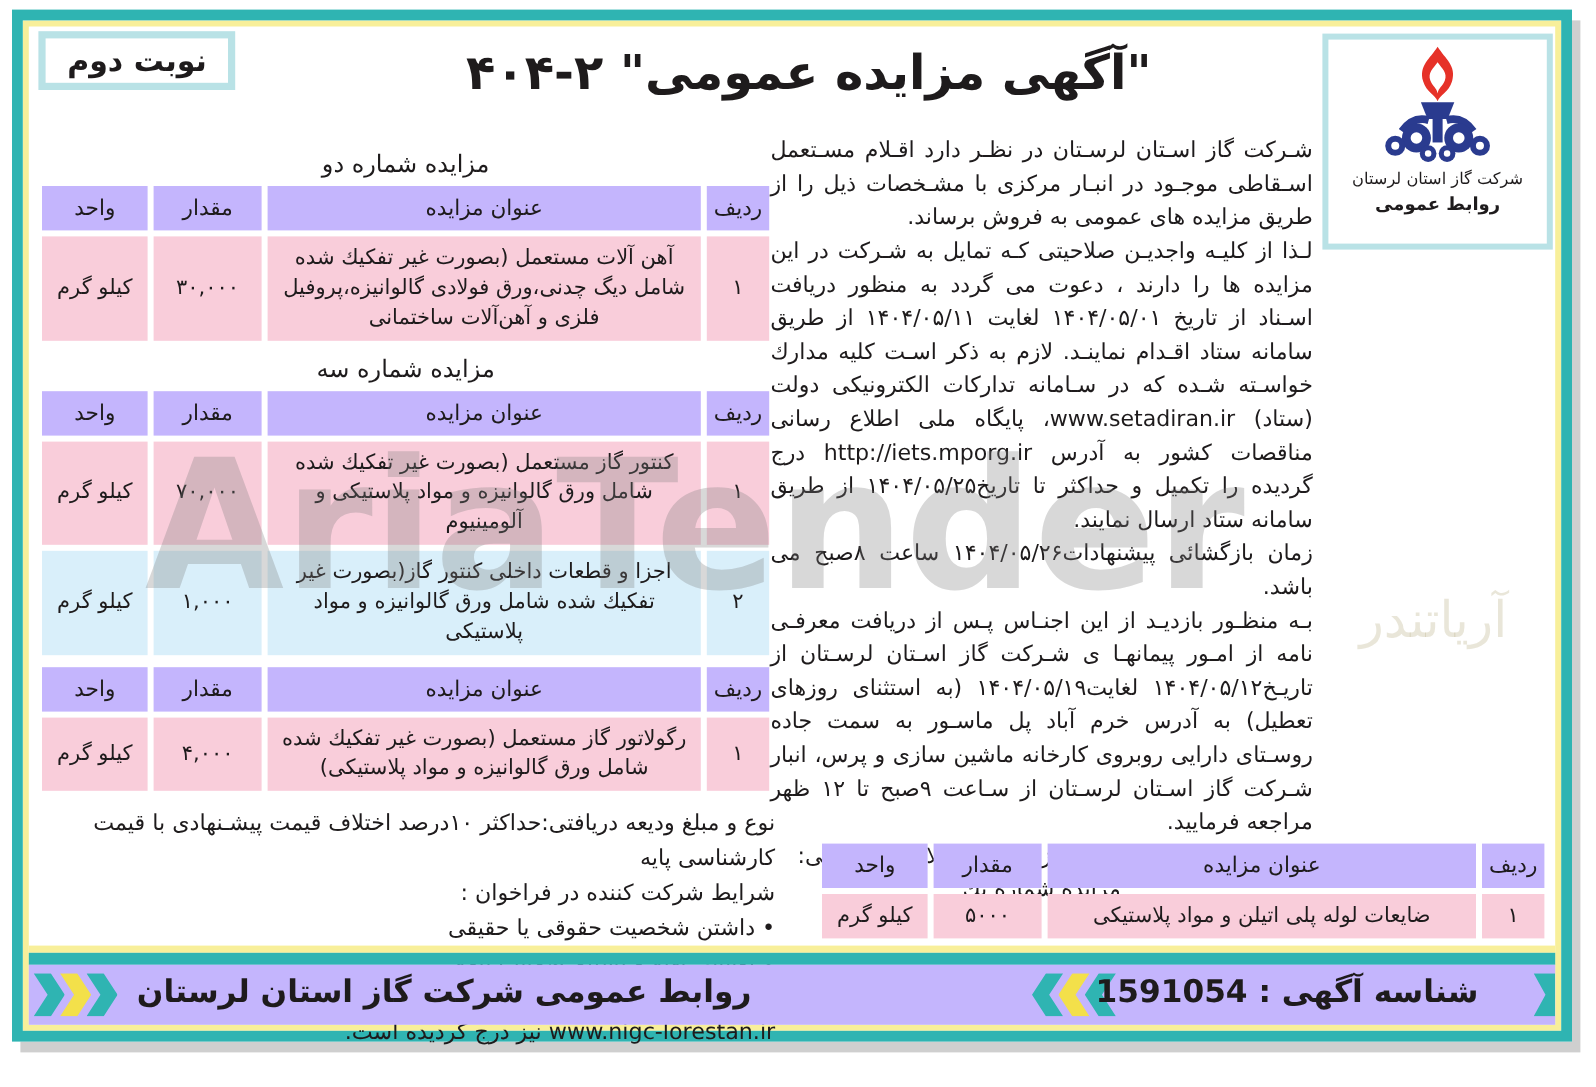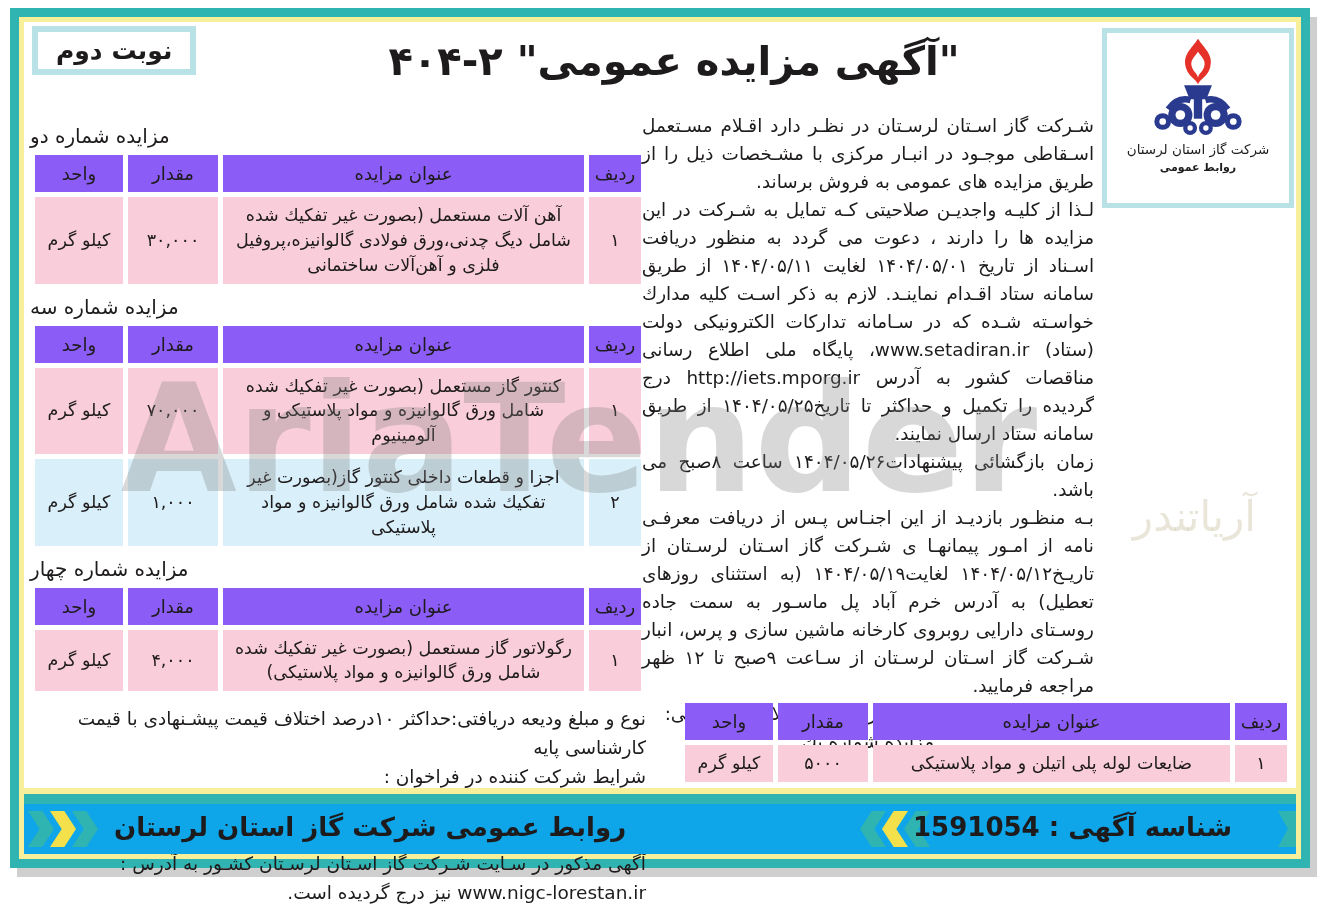--- a/index.html
+++ b/index.html
@@ -15,48 +15,48 @@
 
   
   .main-title{position:absolute;top:16px;left:300px;width:700px;text-align:center;
     font-size:40px;font-weight:bold;letter-spacing:-1px;z-index:2;}
 
   
   .logo-frame{position:absolute;top:6px;right:2px;width:182px;height:170px;border:5px solid #b9e2e6;
     background:#fff;text-align:center;z-index:2;}
   .logo-frame svg{display:block;margin:4px auto 0;}
   .logo-company{font-size:13.5px;font-weight:normal;line-height:1.2;}
-  .logo-dept{font-size:11px;font-weight:bold;margin-top:4px;}
+  .logo-dept{font-size:15px;font-weight:bold;margin-top:4px;}
 
   
   .text-col{position:absolute;top:90px;right:202px;width:452px;font-size:18.4px;line-height:28px;
     text-align:justify;z-index:1;}
   .text-col p{margin:0;}
   .section-label{text-align:right;}
   .caption-center{text-align:center;}
 
   
-  .cap{font-size:20px;text-align:left;margin:6px 0 2px;}
+  .cap{font-size:20px;text-align:center;margin:6px 0 2px;}
   table.mz{width:100%;border-collapse:separate;border-spacing:5px;direction:rtl;table-layout:fixed;}
-  table.mz th{background:#8b5cf6;font-weight:normal;font-size:18px;padding:8px 4px;text-align:center;}
+  table.mz th{background:#c4b5fd;font-weight:normal;font-size:18px;padding:8px 4px;text-align:center;}
   table.mz td{background:#f9cdda;font-size:17.5px;padding:6px 6px;text-align:center;line-height:1.42;}
   table.mz tr.alt td{background:#d9effa;}
   .c-no{width:52px}.c-qty{width:90px}.c-unit{width:88px}
 
   .left-col{position:absolute;top:96px;left:6px;width:616px;z-index:1;}
   .notes{font-size:18.5px;line-height:29px;text-align:right;margin-top:8px;}
   .notes p{margin:0;}
 
   .table-one-wrap{position:absolute;top:676px;right:4px;width:612px;z-index:1;}
 
   
   .footer{position:absolute;left:0;right:0;bottom:0;height:66px;z-index:2;}
   .f-yellow{height:6px;background:#f8ef9a;}
   .f-teal{height:10px;background:#2fb4b2;}
-  .f-band{position:relative;height:50px;background:#0ea5e9;direction:rtl;}
+  .f-band{position:relative;height:50px;background:#c4b5fd;direction:rtl;}
   .f-left{position:absolute;left:90px;top:8px;font-size:26px;font-weight:bold;white-space:nowrap;}
   .f-right{position:absolute;right:64px;top:8px;font-size:26px;font-weight:bold;white-space:nowrap;}
   .chev{position:absolute;top:7px;width:26px;height:36px;}
   .chev.l{clip-path:polygon(100% 0,45% 0,0 50%,45% 100%,100% 100%,55% 50%);}
   .chev.r{clip-path:polygon(0 0,55% 0,100% 50%,55% 100%,0 100%,45% 50%);}
   .teal-c{background:#2fb4b2}.yellow-c{background:#f3e04a}
   .edge-notch{position:absolute;right:0;top:7px;width:18px;height:36px;background:#2fb4b2;
     clip-path:polygon(0 0,100% 0,100% 100%,0 100%,55% 50%);}
 
   
@@ -186,21 +186,20 @@
         </tr>
         <tr class="alt">
           <td>۲</td>
           <td>اجزا و قطعات داخلی کنتور گاز(بصورت غیر تفکیك شده شامل ورق گالوانیزه و مواد پلاستیکی</td>
           <td>۱,۰۰۰</td>
           <td>کیلو گرم</td>
         </tr>
       </tbody>
         </table>
 
-      <div class="cap">مزایده شماره چهار</div>
       <table class="mz">
         <colgroup>
             <col class="c-no">
             <col>
             <col class="c-qty">
             <col class="c-unit">
           </colgroup>
         <tbody>
             <tr>
           <th>ردیف</th>

